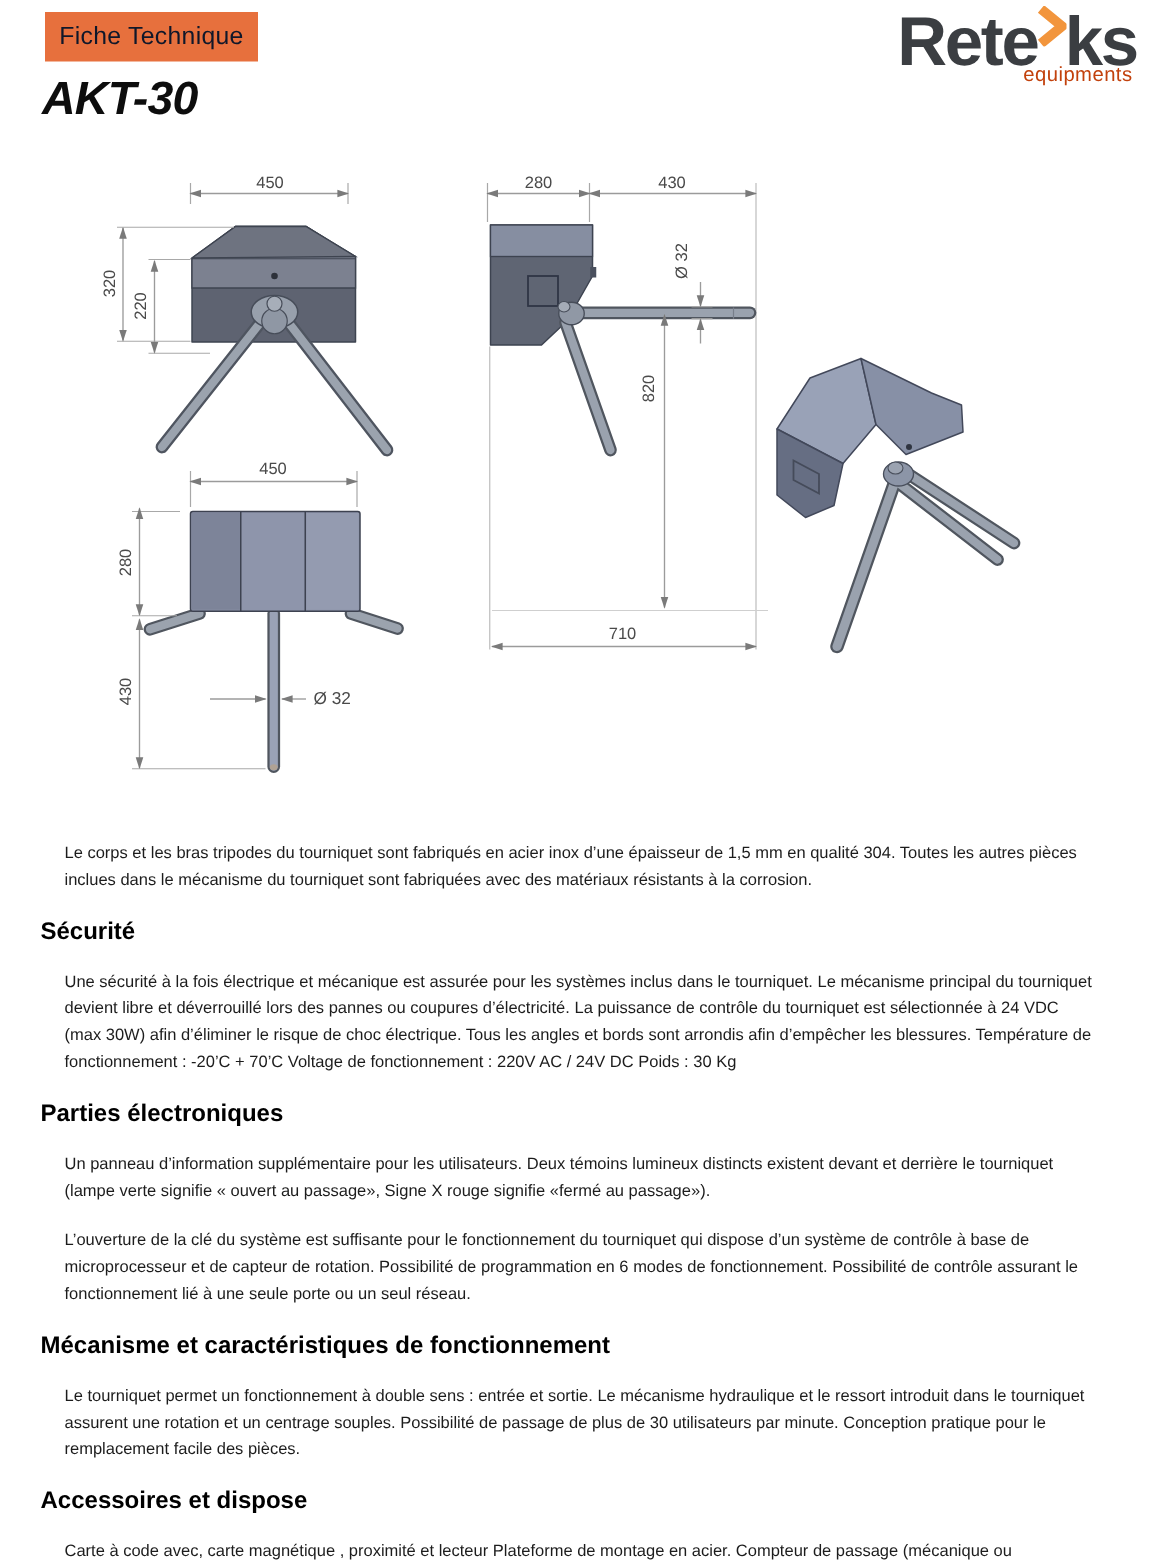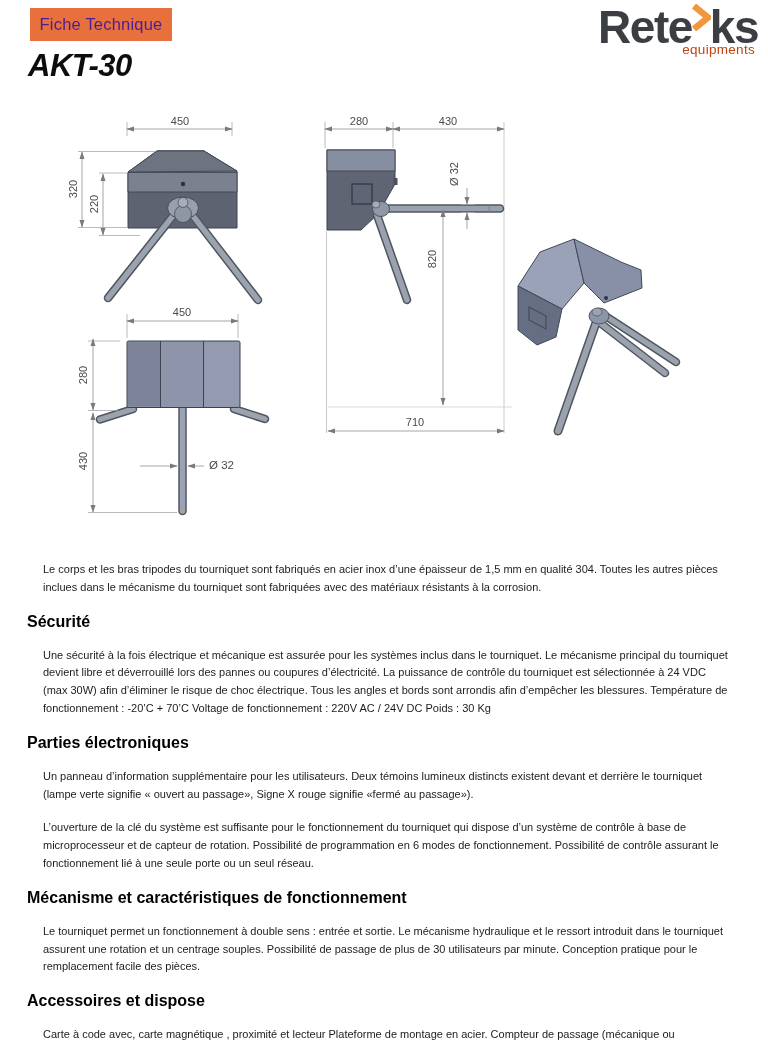--- a/index.html
+++ b/index.html
@@ -1,19 +1,19 @@
 <!DOCTYPE html>
 <html><head>
 <meta charset="utf-8">
 <style>
   html,body{margin:0;padding:0;background:#ffffff;}
   .page{position:relative;width:768px;height:1043px;background:#ffffff;overflow:hidden;
         font-family:"Liberation Sans", sans-serif;color:#1c1c1c;}
   .badge{position:absolute;left:30px;top:8px;width:142px;height:33px;background:#E7703D;
-         display:flex;align-items:center;justify-content:center;color:#4c1d95;
+         display:flex;align-items:center;justify-content:center;color:#0f172a;
          font-size:16.5px;letter-spacing:.2px;}
   .product-title{position:absolute;left:28px;top:48px;font-size:31px;font-weight:bold;
          font-style:italic;color:#0d0d0d;letter-spacing:-.5px;}
   .logo{position:absolute;right:10px;top:4px;text-align:right;line-height:1;}
   .logo-word{font-size:46px;font-weight:bold;color:#3b3e42;letter-spacing:-1.5px;
          display:inline-flex;align-items:flex-start;}
   .logo-chevron{display:inline-block;width:20px;height:27px;margin:0 -1px;
          vertical-align:-1px;}
   .logo-tagline{font-size:13.5px;color:#c2410c;letter-spacing:.3px;margin-top:-7px;
          padding-right:3px;}

